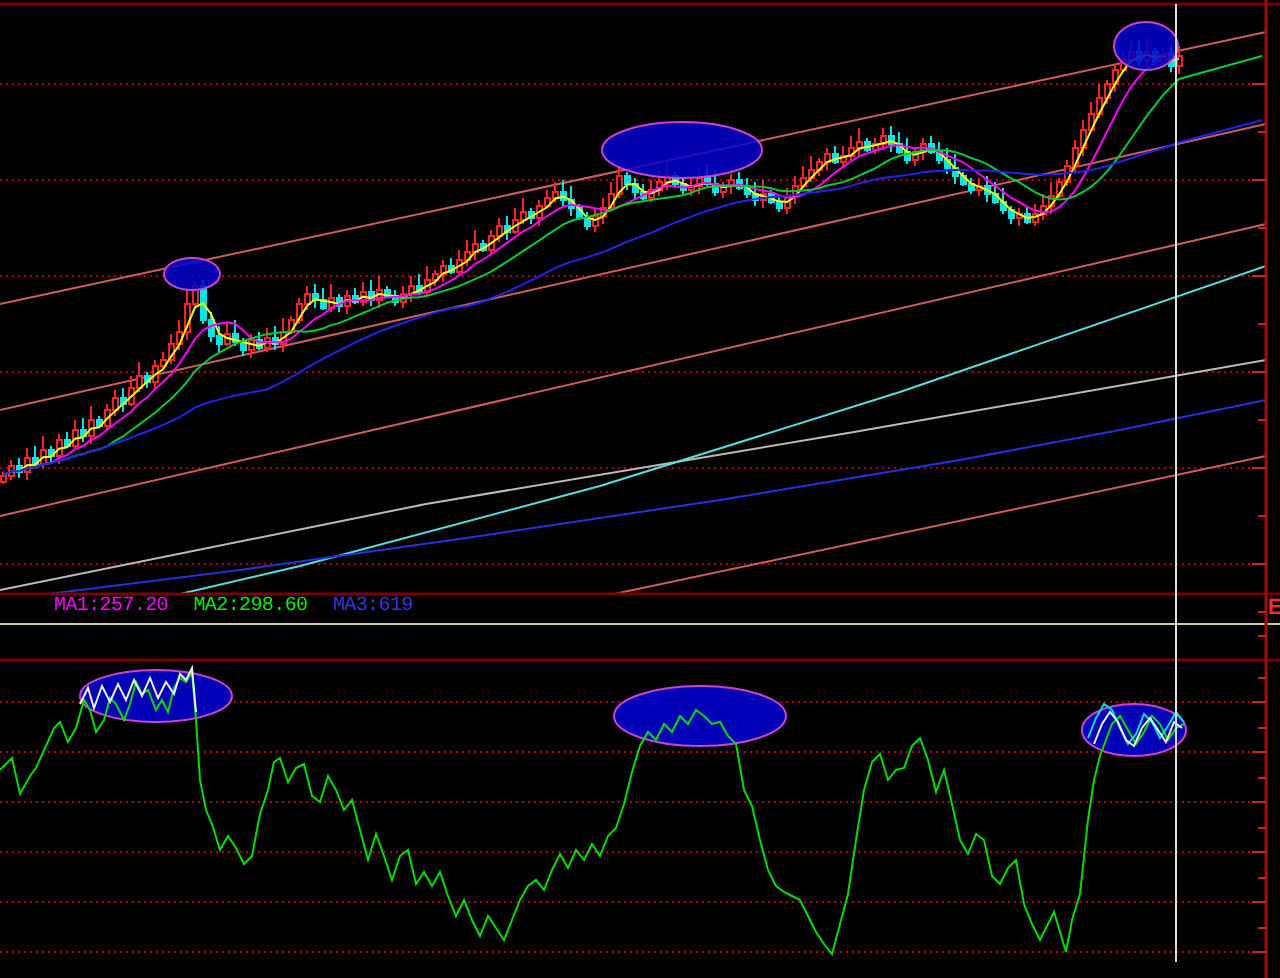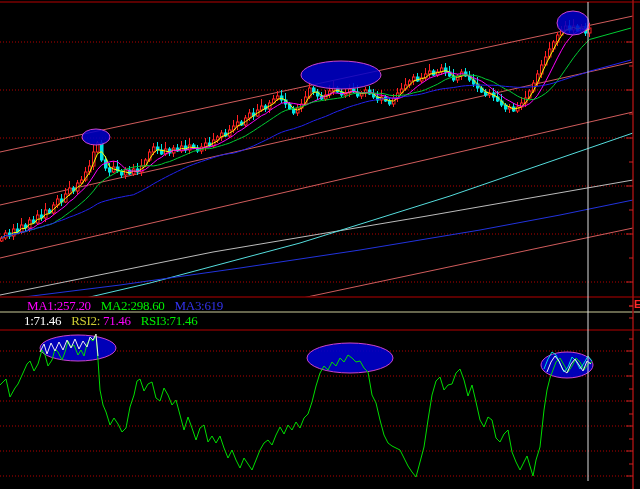--- a/index.html
+++ b/index.html
@@ -1,20 +1,20 @@
 <!DOCTYPE html>
 <html><head>
 <meta charset="utf-8">
 <style>
   html,body{margin:0;padding:0;background:#000;}
   #stage{position:relative;width:640px;height:489px;background:#000;overflow:hidden;
          font-family:"Liberation Sans",sans-serif;}
   #chart{position:absolute;left:0;top:0;}
-  .txtrow{position:absolute;white-space:nowrap;font-size:13px;letter-spacing:-0.3px;
-          font-family:Liberation Serif, serif;z-index:5;padding-left:23px;}
+  .txtrow{position:absolute;white-space:nowrap;font-size:10px;letter-spacing:-0.3px;
+          font-family:Liberation Mono, monospace;z-index:5;padding-left:23px;}
   .txtrow span{display:inline-block;}
   #ma-row{left:4px;top:298px;}
   #rsi-row{left:1px;top:313px;}
   .gap{margin-right:7px;}
   #edge-glyph{position:absolute;left:634px;top:298px;font-size:11px;font-weight:bold;z-index:6;}
 </style>
 </head>
 <body>
 
 <div id="stage">
@@ -393,21 +393,15 @@
       <line x1="626" y1="476" x2="633" y2="476" stroke="#cc2222" stroke-width="1"></line>
       <line x1="629" y1="464" x2="633" y2="464" stroke="#cc2222" stroke-width="1"></line>
     </svg>
 
   <div id="ma-row" class="txtrow">
     <span class="gap" style="color: rgb(255, 0, 255);">MA1:257.20</span>
     <span class="gap" style="color: rgb(0, 238, 0);">MA2:298.60</span>
     <span style="color: rgb(51, 51, 238);">MA3:619</span>
   </div>
 
-  <div id="rsi-row" class="txtrow">
-    <span class="gap" style="color: rgb(255, 255, 255);">1:71.46</span>
-    <span style="color: rgb(204, 204, 51);">RSI2:</span>
-    <span class="gap" style="color: rgb(255, 0, 255);">71.46</span>
-    <span style="color: rgb(0, 238, 0);">RSI3:71.46</span>
-  </div>
 
   <div id="edge-glyph" style="color: rgb(255, 42, 42);">E</div>
 </div>
 
 </body></html>

